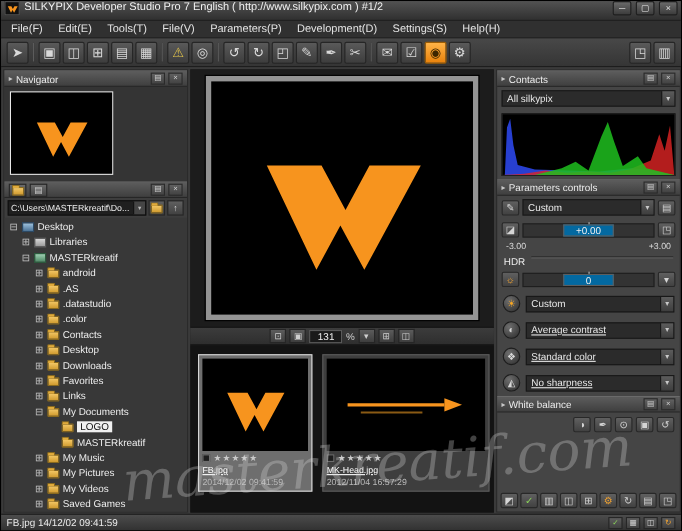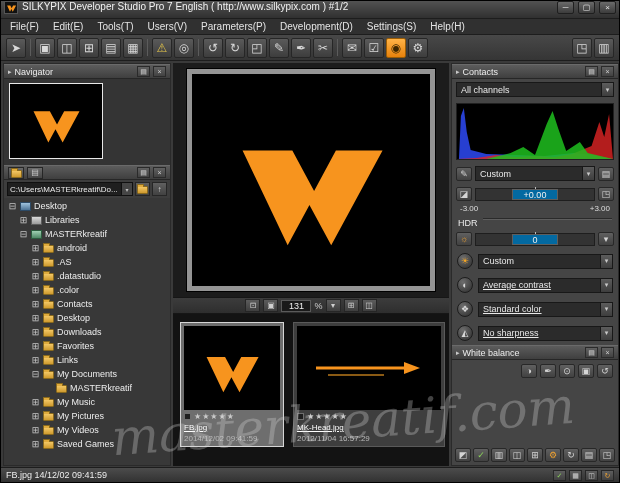--- a/index.html
+++ b/index.html
@@ -194,21 +194,21 @@
     <span class="sp"></span>
     <span class="win-btn">─</span>
     <span class="win-btn">▢</span>
     <span class="win-btn">×</span>
   </div>
 
   <div class="menubar">
     <span class="menu-item">File(F)</span>
     <span class="menu-item">Edit(E)</span>
     <span class="menu-item">Tools(T)</span>
-    <span class="menu-item">Users(V)</span>
+    <span class="menu-item">File(V)</span>
     <span class="menu-item">Parameters(P)</span>
     <span class="menu-item">Development(D)</span>
     <span class="menu-item">Settings(S)</span>
     <span class="menu-item">Help(H)</span>
   </div>
 
   <div class="toolbar">
     <span class="tb-btn">➤</span>
     <span class="tb-sep"></span>
     <span class="tb-btn">▣</span>
@@ -333,20 +333,25 @@
           <span class="tlabel">Links</span>
         </div>
       <div class="trow lv2">
           <span class="exp">⊟</span>
           <span class="ico-folder"></span>
           <span class="tlabel">My Documents</span>
         </div>
       <div class="trow lv3">
           <span class="exp"></span>
           <span class="ico-folder"></span>
+          <span class="tlabel sel">LOGO</span>
+        </div>
+      <div class="trow lv3">
+          <span class="exp"></span>
+          <span class="ico-folder"></span>
           <span class="tlabel">MASTERkreatif</span>
         </div>
       <div class="trow lv2">
           <span class="exp">⊞</span>
           <span class="ico-folder"></span>
           <span class="tlabel">My Music</span>
         </div>
       <div class="trow lv2">
           <span class="exp">⊞</span>
           <span class="ico-folder"></span>
@@ -417,32 +422,39 @@
   <div class="right-panel">
     <div class="phdr">
       <span class="ph-arrow">▸</span>
       <span class="ph-title">Contacts</span>
       <span class="sp"></span>
       <span class="ph-ico">▤</span>
       <span class="ph-ico">×</span>
     </div>
     <div class="prow">
       <div class="dd">
-        <span class="dd-label">All channels</span>
+        <span class="dd-label">All silkypix</span>
         <span class="dd-btn">▾</span>
       </div>
     </div>
     <div class="hist-graph">
       <svg viewBox="0 0 160 55" preserveAspectRatio="none">
         <polygon points="0,55 2,55 4,12 7,4 10,28 14,46 30,50 60,51 90,52 120,49 140,51 160,55" fill="#2b46e8" fill-opacity="0.9"></polygon>
         <polygon points="0,55 20,54 40,51 60,53 80,52 100,53 118,50 138,42 146,18 151,33 156,10 160,55" fill="#e02424" fill-opacity="0.8"></polygon>
         <polygon points="0,55 30,55 55,49 68,43 80,51 92,20 98,7 104,25 112,47 126,38 134,49 160,55" fill="#1fc01f" fill-opacity="0.85"></polygon>
       </svg>
     </div>
 
+    <div class="phdr">
+      <span class="ph-arrow">▸</span>
+      <span class="ph-title">Parameters controls</span>
+      <span class="sp"></span>
+      <span class="ph-ico">▤</span>
+      <span class="ph-ico">×</span>
+    </div>
     <div class="prow">
       <span class="mini-btn">✎</span>
       <div class="dd">
         <span class="dd-label">Custom</span>
         <span class="dd-btn">▾</span>
       </div>
       <span class="mini-btn">▤</span>
     </div>
     <div class="prow">
       <span class="mini-btn">◪</span>

